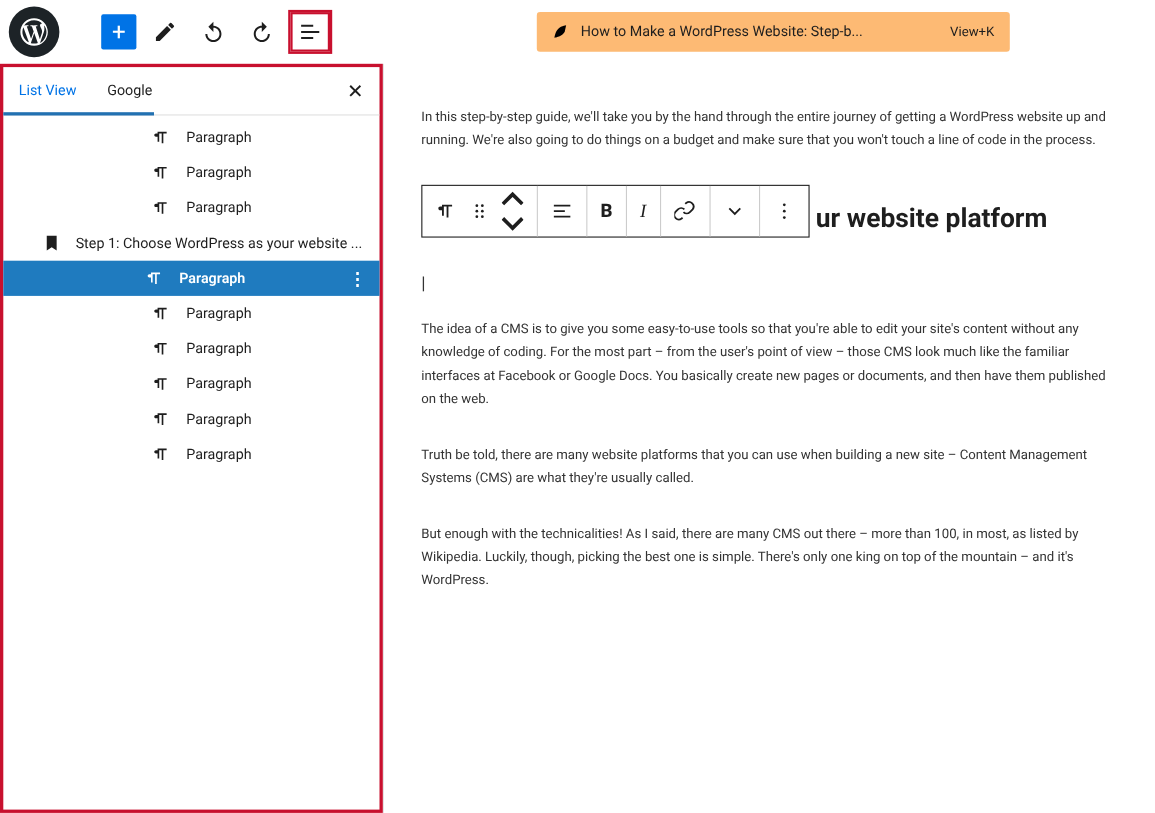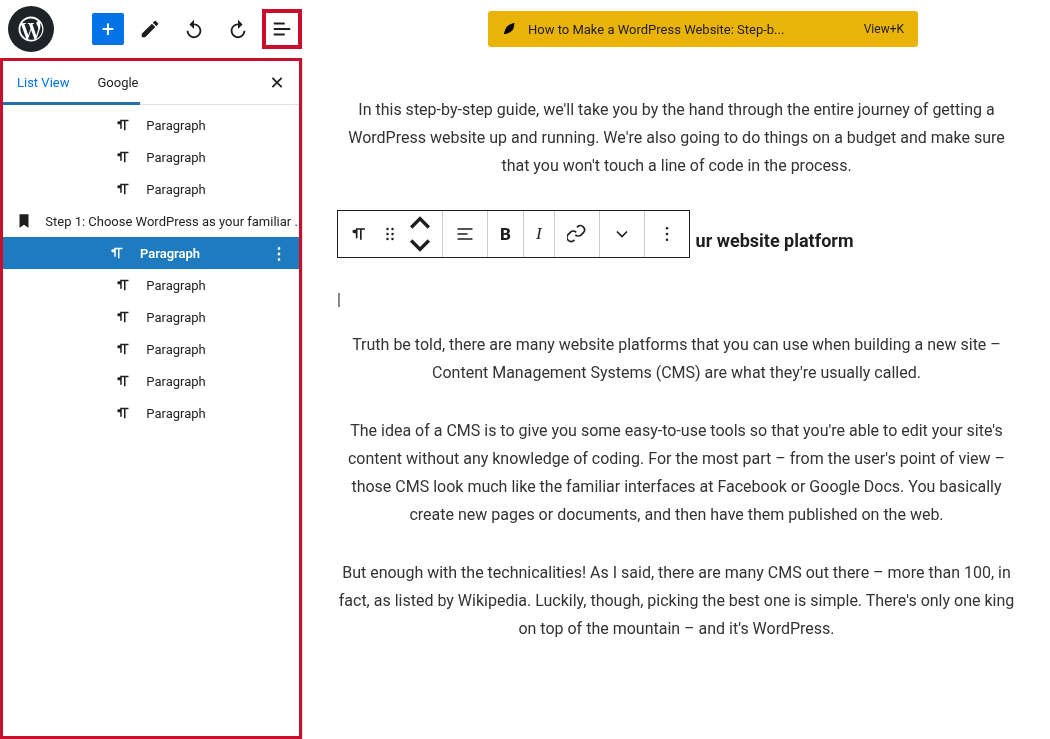--- a/index.html
+++ b/index.html
@@ -7,49 +7,49 @@
   
   .topbar { height: 58px; display: flex; align-items: center; padding: 0 8px; gap: 8px; }
   .wp-logo { width: 46px; height: 46px; background: #1d2327; border-radius: 50%; display:flex; align-items:center; justify-content:center; color:#fff; font-size:28px; }
   .wp-logo svg { width:30px; height:30px; fill:#fff;}
   .add-btn { width: 32px; height: 32px; background: #0073e6; color: #fff; display: flex; align-items: center; justify-content: center; font-size: 22px; border-radius: 2px; margin-left:30px;}
   .tool-btn { width: 36px; height: 36px; display: flex; align-items: center; justify-content: center; color:#1e1e1e; }
   .tool-btn.highlighted { border: 2px solid #c8102e; position: relative; }
   .tool-btn.highlighted::before { content:""; position:absolute; inset:-4px; border:2px solid #c8102e;}
   .tool-btn svg { width:22px; height:22px; fill:currentColor;}
   
-  .title-field { margin-left: 180px; width: 430px; height: 36px; background: #eab308; border-radius: 3px; display:flex; align-items:center; padding:0 14px; gap:10px; color:#1e1e1e;}
+  .title-field { margin-left: 180px; width: 430px; height: 36px; background: #fdba74; border-radius: 3px; display:flex; align-items:center; padding:0 14px; gap:10px; color:#1e1e1e;}
   .title-field .tt { flex:1; font-size:13px; color:#1e1e1e; white-space:nowrap; overflow:hidden; text-overflow:ellipsis;}
   .title-field .sc { font-size:12px; color:#1e1e1e;}
 
   .body { display:flex; height:681px; }
-  .sidebar { width: 302px; border: 3px solid #c8102e; position:relative; }
+  .sidebar { width: 348px; border: 3px solid #c8102e; position:relative; }
   .sidebar-tabs { display:flex; align-items:center; height:44px; border-bottom:1px solid #e0e0e0; position:relative; padding:0 4px 0 0;}
   .tab { padding: 0 14px; font-size:13px; height:44px; display:flex; align-items:center; color:#1e1e1e; cursor:pointer; }
   .tab.active { color:#0073e6; }
   .tab-underline { position:absolute; bottom:-1px; left:0; width:137px; height:3px; background:#2271b1;}
   .tab-spacer { flex:1;}
   .close-x { width:36px; height:36px; display:flex; align-items:center; justify-content:center; font-size:18px; color:#1e1e1e;}
   
   .list { padding: 4px 0 0 0;}
   .li-item { display:flex; align-items:center; height:32px; padding:0 12px 0 30px; gap:12px; font-size:13px; color:#1e1e1e; white-space:nowrap; overflow:hidden; text-overflow:ellipsis;justify-content:center;}
   .li-item.selected { background:#1f7bbf; color:#fff; font-weight:600; padding-left:18px; position:relative;}
   .li-item.selected::after { content:"⋮"; position:absolute; right:12px; color:#fff; font-size:16px;}
   .li-icon { width:20px; display:flex; align-items:center; justify-content:center;}
   .li-icon svg{width:18px;height:18px;fill:currentColor;}
   
   .editor { flex:1; border-left:1px solid #e0e0e0; padding: 38px 34px 0 34px; overflow:hidden;}
-  .para { font-size:16px; color:#333; line-height:1.75; margin-bottom:30px;text-align:center; }
+  .para { font-size:12px; color:#333; line-height:1.75; margin-bottom:30px; }
   
   .block-tb { display:inline-flex; border:1px solid #1e1e1e; height:48px; margin:0 0 12px 0; background:#fff; vertical-align:middle;}
   .block-tb .cell { border-right:1px solid #ccc; display:flex; align-items:center; justify-content:center; padding:0 12px; gap:10px;}
   .block-tb .cell:last-child{border-right:none;}
   .block-tb svg{width:20px; height:20px; fill:#1e1e1e;}
   .heading-row { display:flex; align-items:center; gap:0; margin-bottom:20px;}
-  .heading-row .heading-fragment{font-size:18px; font-weight:700; margin-left:6px;}
+  .heading-row .heading-fragment{font-size:24px; font-weight:700; margin-left:6px;}
   
   .caret { font-size:16px; color:#333; margin-bottom:22px;}
 </style>
 </head>
 <body>
 
 <div class="topbar">
   <div class="wp-logo">
     <svg viewBox="0 0 24 24">
         <path d="M12 2C6.5 2 2 6.5 2 12s4.5 10 10 10 10-4.5 10-10S17.5 2 12 2zM3.5 12c0-1.2.3-2.4.7-3.4l4 11C5.6 18.2 3.5 15.3 3.5 12zm8.5 8.5c-.8 0-1.6-.1-2.4-.3l2.5-7.4 2.6 7.2c0 .1 0 .1.1.1-.9.3-1.8.4-2.8.4zm1.2-12.5c.5 0 1-.1 1-.1.5 0 .4-.7-.1-.7 0 0-1.4.1-2.3.1-.8 0-2.2-.1-2.2-.1-.5 0-.5.7-.1.7 0 0 .4.1.9.1l1.3 3.7L9.8 17 6.7 8c.5 0 1-.1 1-.1.5 0 .4-.7-.1-.7 0 0-1.4.1-2.3.1h-.5C6.3 4.9 9 3.5 12 3.5c2.2 0 4.3.9 5.8 2.3h-.1c-.8 0-1.4.7-1.4 1.5 0 .7.4 1.3.8 2 .3.6.7 1.3.7 2.4 0 .7-.3 1.6-.7 2.8l-.9 2.9-3-9.4zm6.3-.5c1 1.3 1.5 2.9 1.5 4.5 0 3.5-1.9 6.5-4.7 8.1l2.6-7.5c.5-1.2.6-2.2.6-3.1 0-.7-.1-1.4-.3-2h.3z"></path>
@@ -123,21 +123,21 @@
             </svg>
           </span>
           <span>Paragraph</span>
         </div>
         <div class="li-item">
           <span class="li-icon">
             <svg viewBox="0 0 24 24">
               <path d="M6 3h12v18l-6-4-6 4V3z"></path>
             </svg>
           </span>
-          <span>Step 1: Choose WordPress as your familiar ...</span>
+          <span>Step 1: Choose WordPress as your website ...</span>
         </div>
         <div class="li-item selected">
           <span class="li-icon">
             <svg viewBox="0 0 24 24">
               <path d="M9 5h9v2h-4v12h-2V7H9V5zm-2 6H5c-1.1 0-2-.9-2-2s.9-2 2-2h2v4zm0-6v12h2V5H7z"></path>
             </svg>
           </span>
           <span>Paragraph</span>
         </div>
         <div class="li-item">
@@ -236,17 +236,17 @@
               <circle cx="12" cy="12" r="1.5"></circle>
               <circle cx="12" cy="19" r="1.5"></circle>
             </svg>
           </div>
       </div>
       <span class="heading-fragment">ur website platform</span>
     </div>
 
     <div class="caret">|</div>
 
+    <p class="para">The idea of a CMS is to give you some easy-to-use tools so that you're able to edit your site's content without any knowledge of coding. For the most part – from the user's point of view – those CMS look much like the familiar interfaces at Facebook or Google Docs. You basically create new pages or documents, and then have them published on the web.</p>
     <p class="para">Truth be told, there are many website platforms that you can use when building a new site – Content Management Systems (CMS) are what they're usually called.</p>
-    <p class="para">The idea of a CMS is to give you some easy-to-use tools so that you're able to edit your site's content without any knowledge of coding. For the most part – from the user's point of view – those CMS look much like the familiar interfaces at Facebook or Google Docs. You basically create new pages or documents, and then have them published on the web.</p>
-    <p class="para">But enough with the technicalities! As I said, there are many CMS out there – more than 100, in fact, as listed by Wikipedia. Luckily, though, picking the best one is simple. There's only one king on top of the mountain – and it's WordPress.</p>
+    <p class="para">But enough with the technicalities! As I said, there are many CMS out there – more than 100, in most, as listed by Wikipedia. Luckily, though, picking the best one is simple. There's only one king on top of the mountain – and it's WordPress.</p>
   </div>
 </div>
 
 </body></html>

